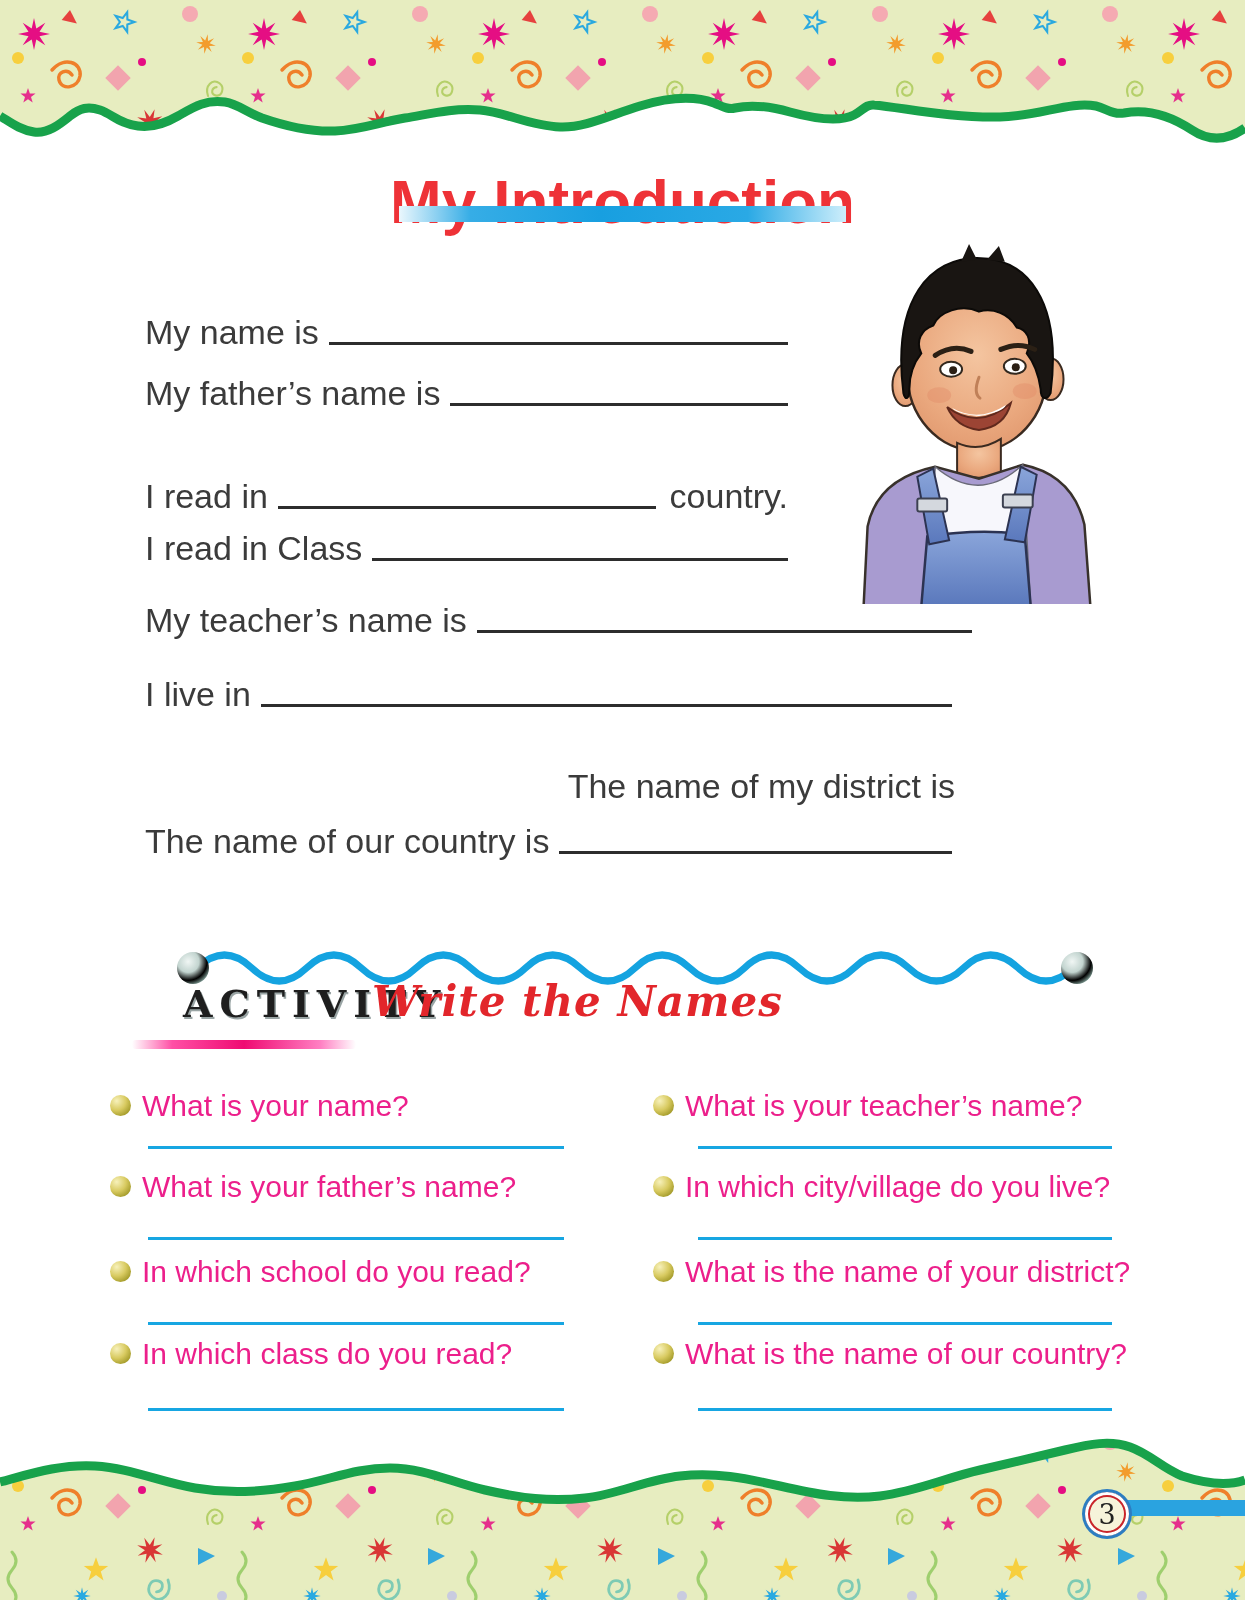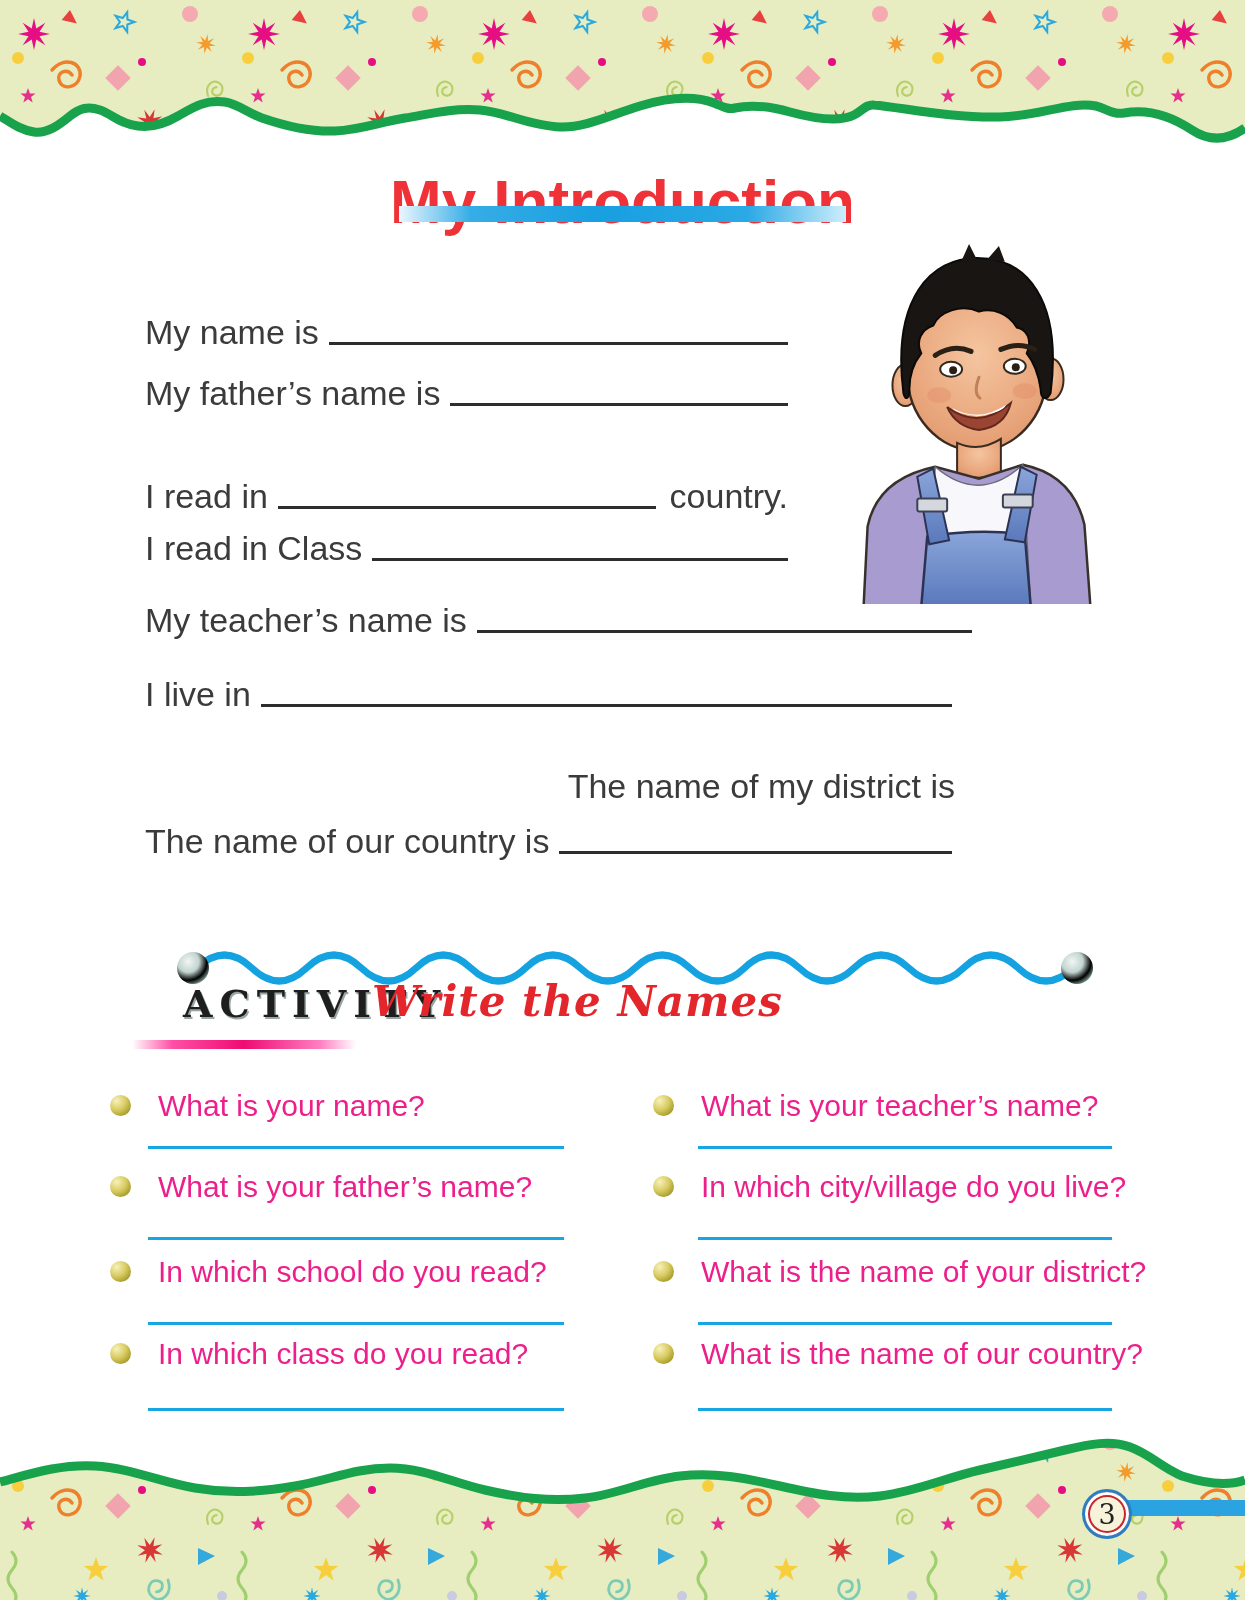--- a/index.html
+++ b/index.html
@@ -37,21 +37,21 @@
   
   .activity-head{position:absolute;left:136px;top:981px;font-family:"DejaVu Serif",serif;
         font-weight:bold;font-size:38px;letter-spacing:7px;color:#1e1e1e;
         text-shadow:1.5px 1.5px 0 #9aa5a5;margin-left:47px;}
   .activity-underline{position:absolute;left:132px;top:1040px;width:224px;height:9px;border-radius:4px;
         background:linear-gradient(90deg,rgba(255,255,255,0) 0%,#ff4fa5 18%,#ef0b72 50%,#ff7fc2 84%,rgba(255,255,255,0) 100%);}
   .activity-sub{position:absolute;left:372px;top:977px;font-family:"DejaVu Serif",serif;
         font-style:italic;font-weight:bold;font-size:42px;color:#e2262b;letter-spacing:1px;}
 
   
-  .q{position:absolute;display:flex;gap:27px;font-size:30px;line-height:37px;
+  .q{position:absolute;display:flex;gap:11px;font-size:30px;line-height:37px;
      color:#ec1f8b;white-space:nowrap;}
   .q .bullet{flex:none;width:21px;height:21px;border-radius:50%;margin-top:8px;
      background:radial-gradient(circle at 32% 28%,#f7f1bb,#d8ca60 45%,#a59c2b 78%,#8d861f);}
   .q p{margin:0;}
   .qc1{left:110px;width:520px;} .qc2{left:653px;width:560px;}
   .qr1{top:1087px;} .qr2{top:1168px;} .qr3{top:1253px;} .qr4{top:1335px;text-align:center;}
   .ans{position:absolute;height:0;border-top:3px solid #17a6e2;}
   .ansc1{left:148px;width:416px;} .ansc2{left:698px;width:414px;}
   .ansr1{top:1146px;} .ansr2{top:1237px;} .ansr3{top:1322px;} .ansr4{top:1408px;}
 

